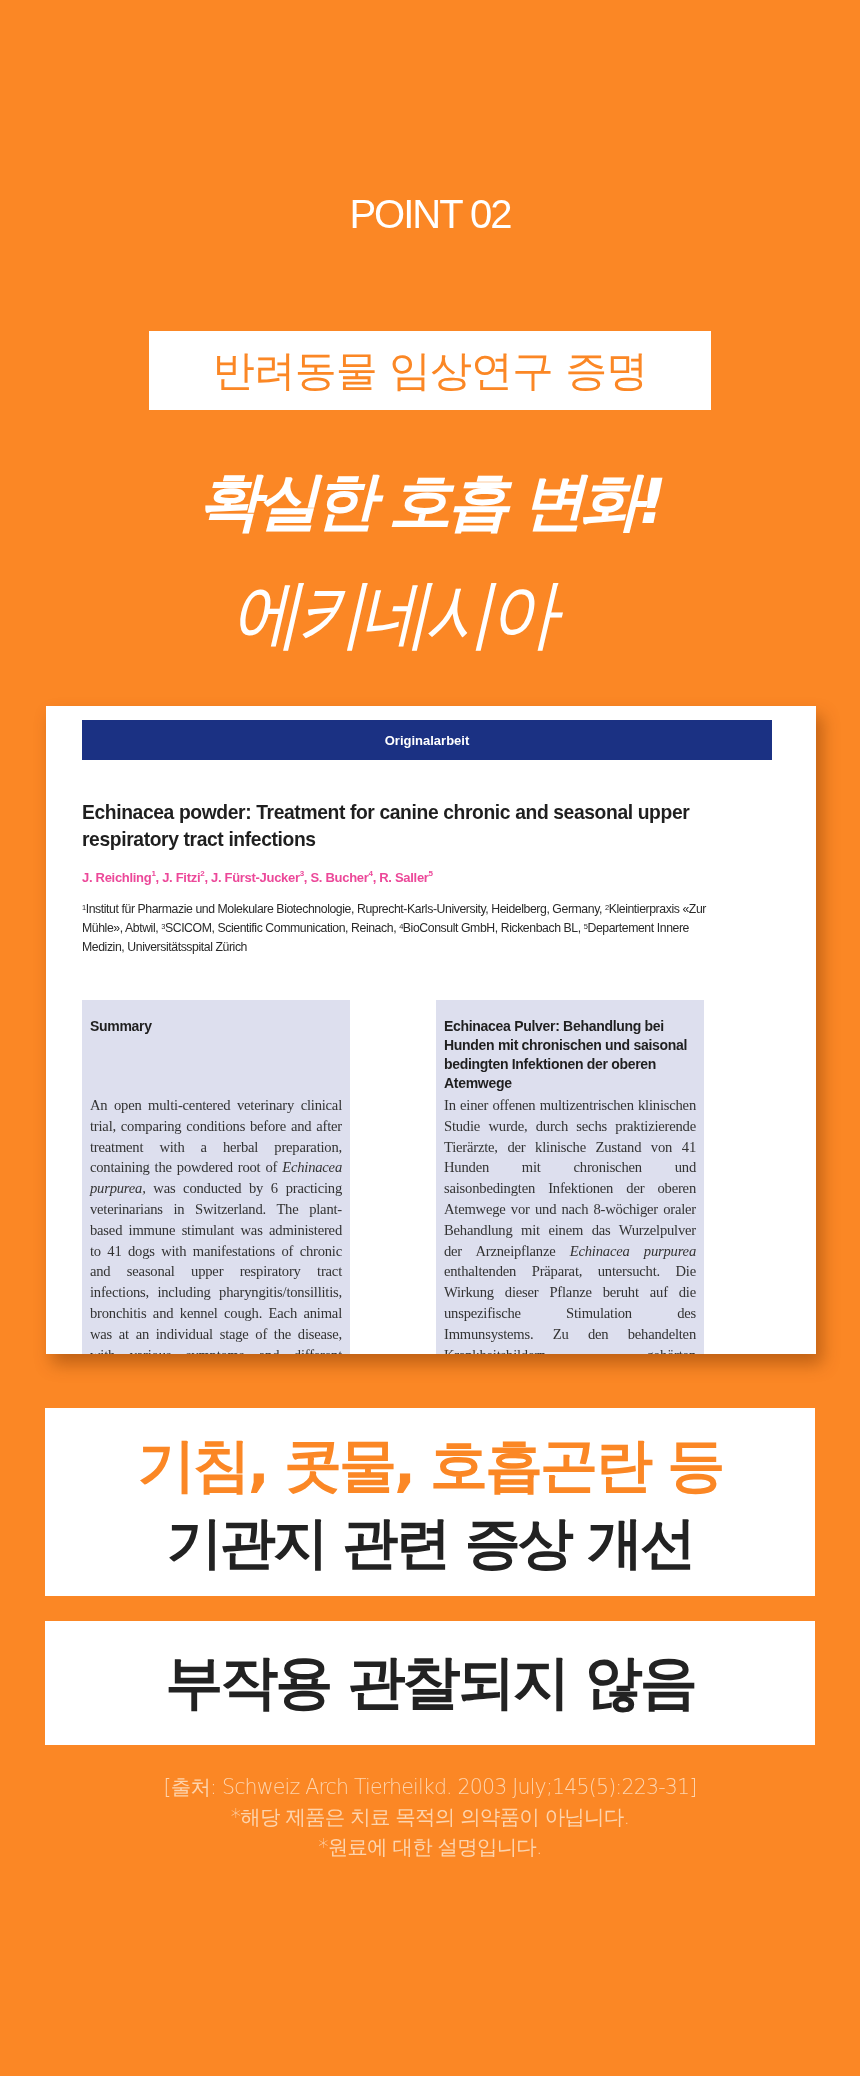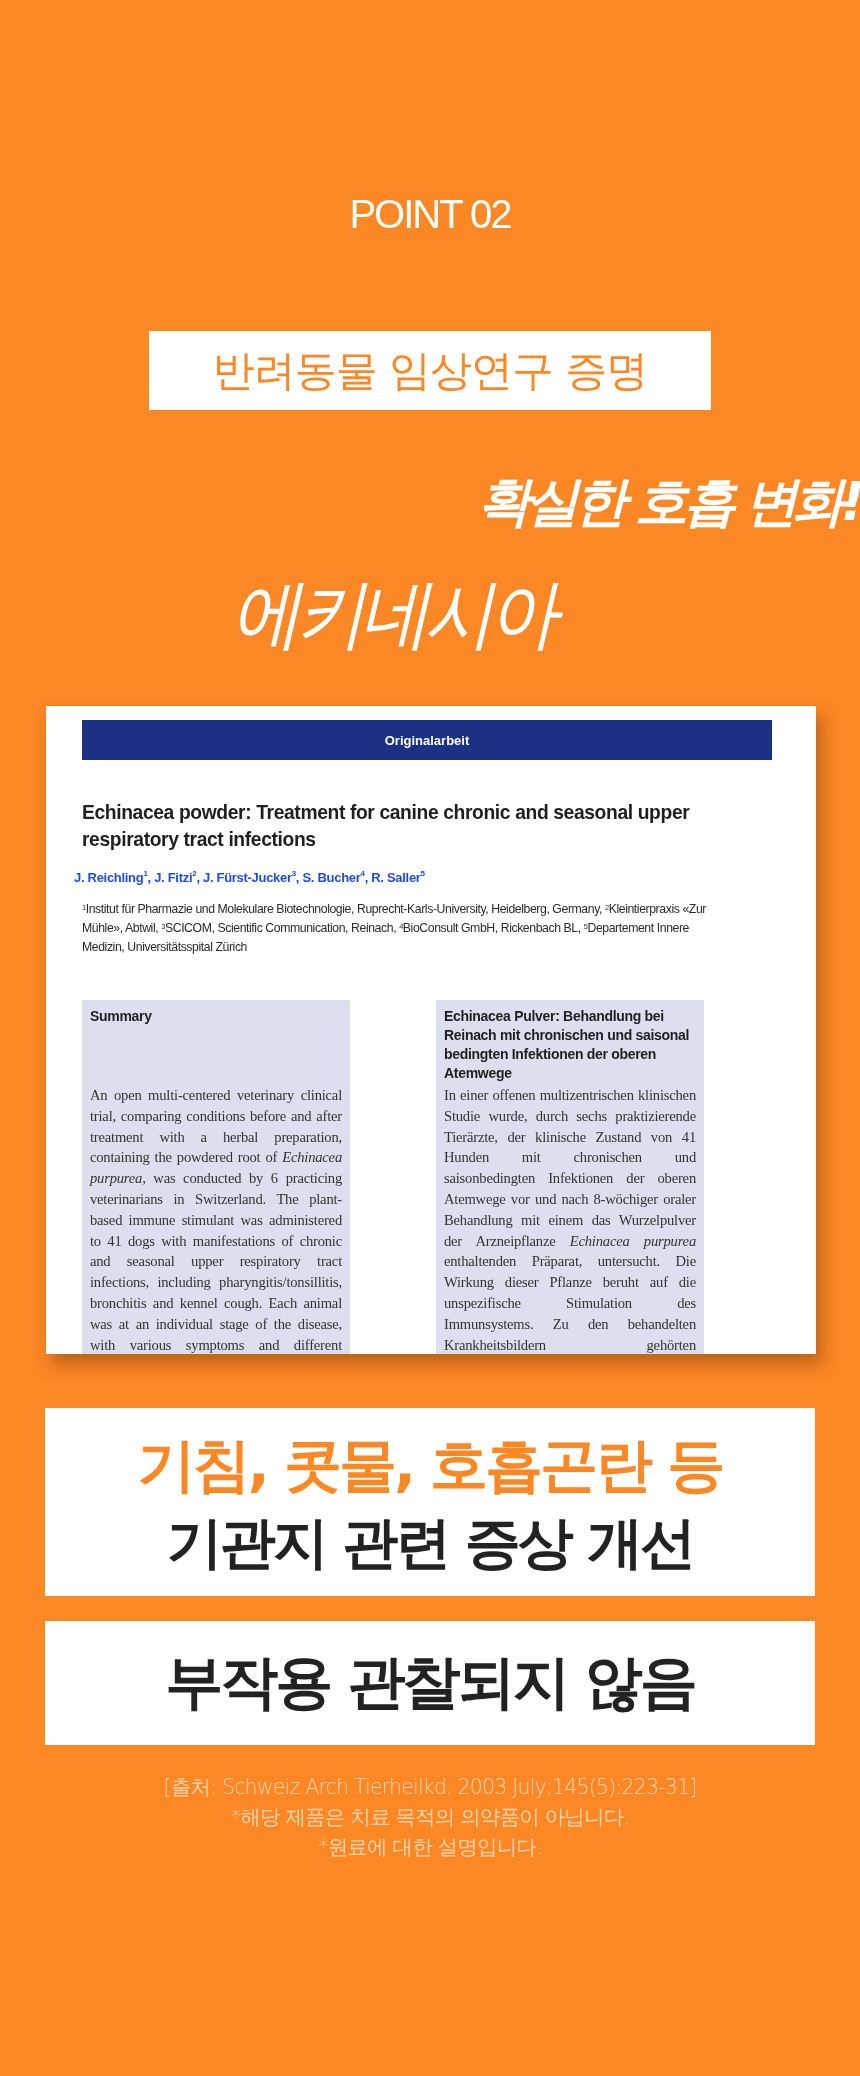--- a/index.html
+++ b/index.html
@@ -15,22 +15,22 @@
     .badge {
       position: absolute; left: 149px; top: 331px; width: 562px; height: 79px;
       background: #ffffff; display: flex; align-items: center; justify-content: center;
     }
     .badge span {
       color: #FB8725; font-size: 42px; font-weight: 500; letter-spacing: -1px;
       font-family: "DejaVu Sans", sans-serif;
     }
 
     .headline {
-      position: absolute; left: 0; top: 452px; width: 860px; text-align: right;
-      color: #ffffff; font-size: 53px; font-weight: bold; font-style: italic;
+      position: absolute; left: 0; top: 452px; width: 860px; text-align: center;
+      color: #ffffff; font-size: 63px; font-weight: bold; font-style: italic;
       letter-spacing: -5px; font-family: "DejaVu Sans", sans-serif; line-height: 100px;
     }
     .subhead {
       position: absolute; left: -38px; top: 566px; width: 860px; text-align: center;
       color: #ffffff; font-size: 76px; font-weight: 200; font-style: italic;
       letter-spacing: -6px; font-family: "DejaVu Sans", sans-serif; line-height: 96px;
       transform: scaleX(0.92);
     }
 
     .paper {
@@ -43,35 +43,35 @@
       background: #1B3183; color: #ffffff; display: flex; align-items: center; justify-content: center;
       font-size: 13px; font-weight: bold; font-family: "Liberation Sans", sans-serif;
     }
     .paper .title {
       position: absolute; left: 36px; top: 92px; width: 690px;
       font-size: 20.5px; font-weight: bold; color: #1f1f1f; line-height: 27px;
       font-family: "Liberation Sans", sans-serif; letter-spacing: -0.4px;
       transform-origin: left top; transform: scaleX(0.94);
     }
     .paper .authors {
-      position: absolute; left: 28px; top: 164px; width: 690px;
-      font-size: 13px; font-weight: bold; color: #1d4ed8;
+      position: absolute; left: 36px; top: 164px; width: 690px;
+      font-size: 13px; font-weight: bold; color: #ec4899;
       font-family: "Liberation Sans", sans-serif; letter-spacing: -0.3px;
     }
     .paper .affil {
       position: absolute; left: 36px; top: 193px; width: 700px;
       font-size: 13.2px; color: #2a2a2a; line-height: 19px;
       font-family: "Liberation Sans", sans-serif; letter-spacing: -0.45px;
       transform-origin: left top; transform: scaleX(0.93);
     }
     sup { font-size: 8px; vertical-align: top; position: relative; top: -1px; }
 
     .col {
       position: absolute; top: 294px; width: 268px; height: 400px;
-      background: #DDDFEE; padding: 7px 8px 0 8px;
+      background: #DDDFEE; padding: 17px 8px 0 8px;
     }
     .col.left { left: 36px; }
     .col.right { left: 390px; }
     .col .col-head {
       font-size: 14px; font-weight: bold; color: #1f1f1f; line-height: 19px;
       font-family: "Liberation Sans", sans-serif; letter-spacing: -0.3px;
     }
     .col.left .col-head { height: 78px; }
     .col.right .col-head { height: 78px; }
     .col .col-body {
@@ -135,21 +135,21 @@
     <span>R. Saller</span><sup>5</sup>
   </div>
   <div class="affil"><sup>1</sup><span>Institut für Pharmazie und Molekulare Biotechnologie, Ruprecht-Karls-University, Heidelberg, Germany, </span><sup>2</sup><span>Kleintierpraxis «Zur Mühle», Abtwil, </span><sup>3</sup><span>SCICOM, Scientific Communication, Reinach, </span><sup>4</sup><span>BioConsult GmbH, Rickenbach BL, </span><sup>5</sup><span>Departement Innere Medizin, Universitätsspital Zürich</span></div>
 
   <div class="col left">
     <div class="col-head">Summary</div>
     <div class="col-body"><span>An open multi-centered veterinary clinical trial, comparing conditions before and after treatment with a herbal preparation, containing the powdered root of </span><i>Echinacea purpurea,</i><span> was conducted by 6 practicing veterinarians in Switzerland. The plant-based immune stimulant was administered to 41 dogs with manifestations of chronic and seasonal upper respiratory tract infections, including pharyngitis/tonsillitis, bronchitis and kennel cough. Each animal was at an individual stage of the disease, with various symptoms and different severity scores, at start of treatment. There was no control group. Echinacea powder (1:3) was administered with the food at a dose of 1.0 g/10 kg body weight once daily for 8 weeks. Overall efficacy showed</span></div>
   </div>
 
   <div class="col right">
-    <div class="col-head">Echinacea Pulver: Behandlung bei Reinach mit chronischen und saisonal bedingten Infektionen der oberen Atemwege</div>
+    <div class="col-head">Echinacea Pulver: Behandlung bei Hunden mit chronischen und saisonal bedingten Infektionen der oberen Atemwege</div>
     <div class="col-body"><span>In einer offenen multizentrischen klinischen Studie wurde, durch sechs praktizierende Tierärzte, der klinische Zustand von 41 Hunden mit chronischen und saisonbedingten Infektionen der oberen Atemwege vor und nach 8-wöchiger oraler Behandlung mit einem das Wurzelpulver der Arzneipflanze </span><i>Echinacea purpurea</i><span> enthaltenden Präparat, untersucht. Die Wirkung dieser Pflanze beruht auf die unspezifische Stimulation des Immunsystems. Zu den behandelten Krankheitsbildern gehörten Pharyngitis/Tonsillitis, Bronchitis und Zwingerhusten, wobei sich jedes Tier in einem individuellen Stadium der Erkrankung, mit verschiedenen klinischen Symptomen und Schweregraden, befand. Es gab keine Kontrollgruppe in der Studie.</span></div>
   </div>
 </div>
 
 <div class="box1">
   <div class="l1">기침, 콧물, 호흡곤란 등</div>
   <div class="l2">기관지 관련 증상 개선</div>
 </div>
 
 <div class="box2">

